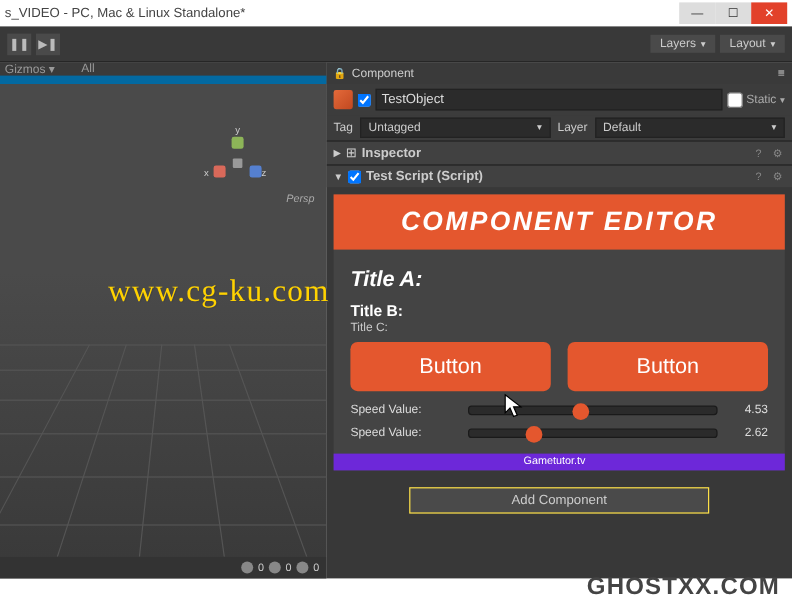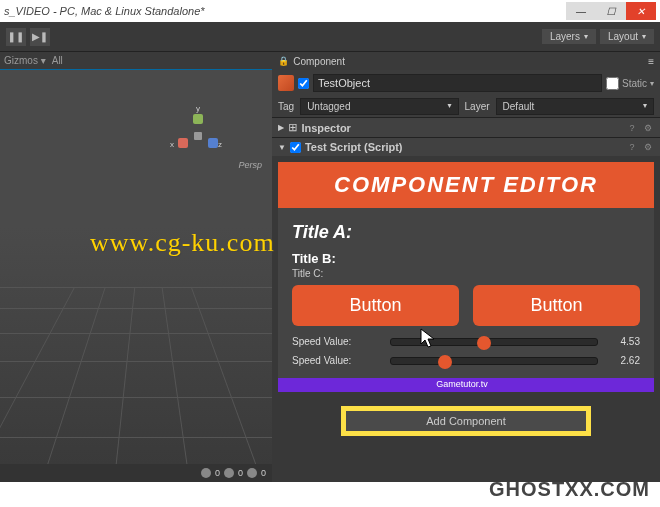--- a/index.html
+++ b/index.html
@@ -1,35 +1,35 @@
 <!DOCTYPE html>
 <html><head>
 <meta charset="utf-8">
 <style>
 * { box-sizing: border-box; margin: 0; padding: 0; font-family: Arial, sans-serif; }
 body { width: 660px; height: 507px; background: #fff; overflow: hidden; position: relative; }
 
-.titlebar { height: 22px; background: #fff; display: flex; align-items: center; padding: 0 4px; font-size: 11px; color: #444; font-style: italic; }
+.titlebar { height: 22px; background: #fff; display: flex; align-items: center; padding: 0 4px; font-size: 11px; color: #444; }
 .titlebar-text { flex: 1; }
 .titlebar-btns { display: flex; gap: 0; }
 .tb-btn { width: 30px; height: 18px; display: flex; align-items: center; justify-content: center; font-size: 10px; }
 .tb-btn.min { background: #ddd; color: #333; }
 .tb-btn.max { background: #ddd; color: #333; }
 .tb-btn.close { background: #e2412a; color: #fff; }
 
 .unity-toolbar { height: 30px; background: #393939; display: flex; align-items: center; padding: 0 6px; gap: 4px; border-bottom: 1px solid #222; }
 .play-btn { width: 20px; height: 18px; background: #4a4a4a; display: flex; align-items: center; justify-content: center; color: #bbb; font-size: 10px; }
 .unity-toolbar .spacer { flex: 1; }
 .dropdown { background: #4a4a4a; color: #ccc; padding: 2px 8px; font-size: 10px; display: flex; align-items: center; gap: 4px; }
 .dropdown .chev { font-size: 8px; }
 
 .main { display: flex; height: 430px; }
 
 .scene-panel { width: 272px; background: #393939; position: relative; display: flex; flex-direction: column; }
-.scene-tabs { height: 18px; background: #3a3a3a; display: flex; font-size: 10px; color: #999; align-items: center; padding: 0 4px; gap: 6px; border-bottom: 1px solid #0369a1;}
+.scene-tabs { height: 18px; background: #3a3a3a; display: flex; font-size: 10px; color: #999; align-items: center; padding: 0 4px; gap: 22px; border-bottom: 7px solid #0369a1;}
 .scene-view { flex: 1; background: linear-gradient(180deg, #4a4a4a 0%, #4a4a4a 40%, #3a3a3a 100%); position: relative; overflow: hidden; }
 
 .grid { position: absolute; left: 0; right: 0; top: 55%; bottom: 0; }
 .grid-line { position: absolute; background: #555; }
 
 .persp-label { position: absolute; right: 10px; top: 90px; color: #aaa; font-size: 9px; font-style: italic; }
 
 .axis-gizmo { position: absolute; right: 50px; top: 40px; width: 50px; height: 50px; }
 .axis-gizmo .center { position: absolute; left: 22px; top: 22px; width: 8px; height: 8px; background: #999; border-radius: 1px; }
 .axis-gizmo .cone { position: absolute; width: 10px; height: 10px; border-radius: 2px; }
@@ -70,21 +70,21 @@
 .big-btn { flex: 1; background: #e4572e; color: #fff; text-align: center; padding: 10px 0; font-size: 18px; border-radius: 6px; font-weight: 300; }
 
 .slider-row { display: flex; align-items: center; gap: 8px; margin: 0 14px 8px 14px; font-size: 10px; color: #ddd; }
 .slider-label { width: 90px; }
 .slider-track { flex: 1; height: 8px; background: #2b2b2b; position: relative; border-radius: 3px; border: 1px solid #1a1a1a; }
 .slider-thumb { position: absolute; top: -3px; width: 14px; height: 14px; background: #e4572e; border-radius: 50%; transform: translateX(-50%); }
 .slider-value { width: 34px; text-align: right; }
 
 .orange-strip { height: 14px; background: #6d28d9; color: #fff; font-size: 9px; text-align: center; padding: 1px 8px 0 0; margin-top: 4px; }
 
-.add-comp { margin: 8px auto; width: 250px; background: #4a4a4a; color: #ccc; font-size: 11px; text-align: center; padding: 4px 0; border: 5px solid #fde047; }
+.add-comp { margin: 8px auto; width: 250px; background: #4a4a4a; color: #ccc; font-size: 11px; text-align: center; padding: 4px 0; border: 1px solid #fde047; }
 
 .watermark1 { position: absolute; left: 90px; top: 228px; font-size: 26px; color: #ffd200; font-family: Georgia, serif; letter-spacing: 1px; pointer-events: none; z-index: 50; text-shadow: 1px 1px 0 #444; }
 .watermark2 { position: absolute; right: 10px; bottom: 6px; font-size: 20px; color: #444; font-weight: 900; letter-spacing: 1px; font-family: Arial Black, Arial; pointer-events: none; z-index: 50; }
 
 .cursor { position: absolute; left: 420px; top: 328px; z-index: 60; pointer-events: none; }
 .cursor svg { width: 16px; height: 22px; }
 </style>
 </head>
 <body>
 

